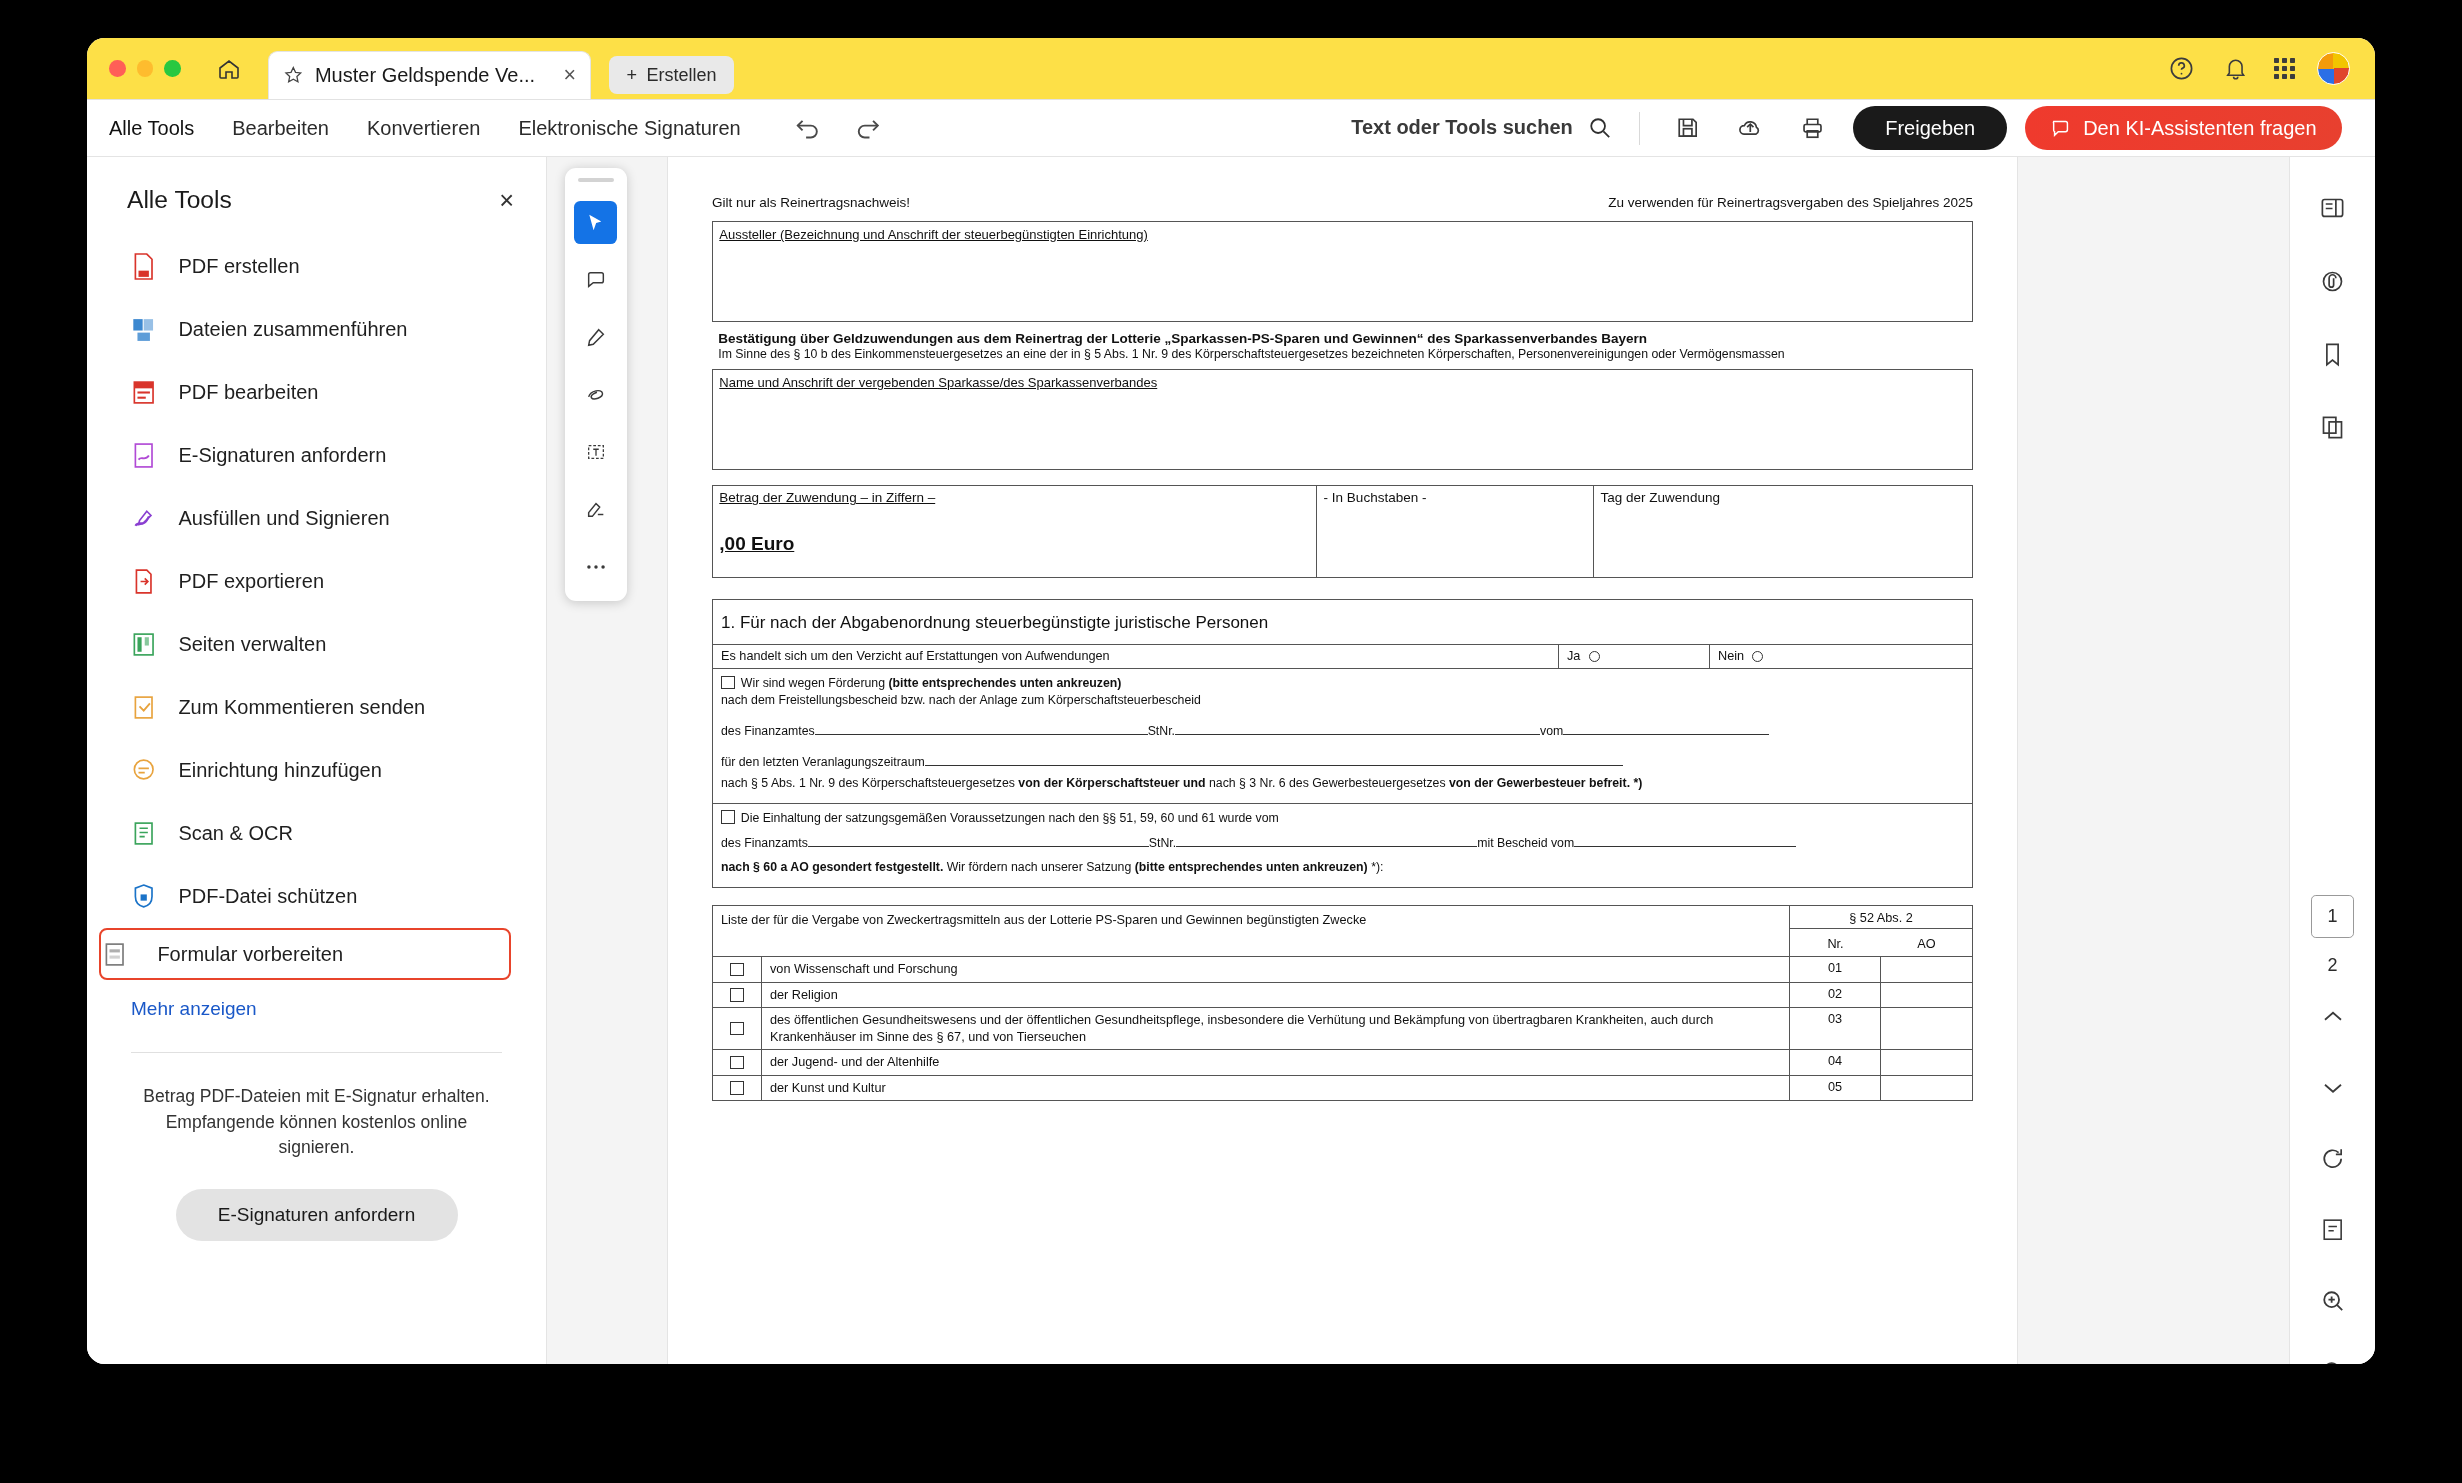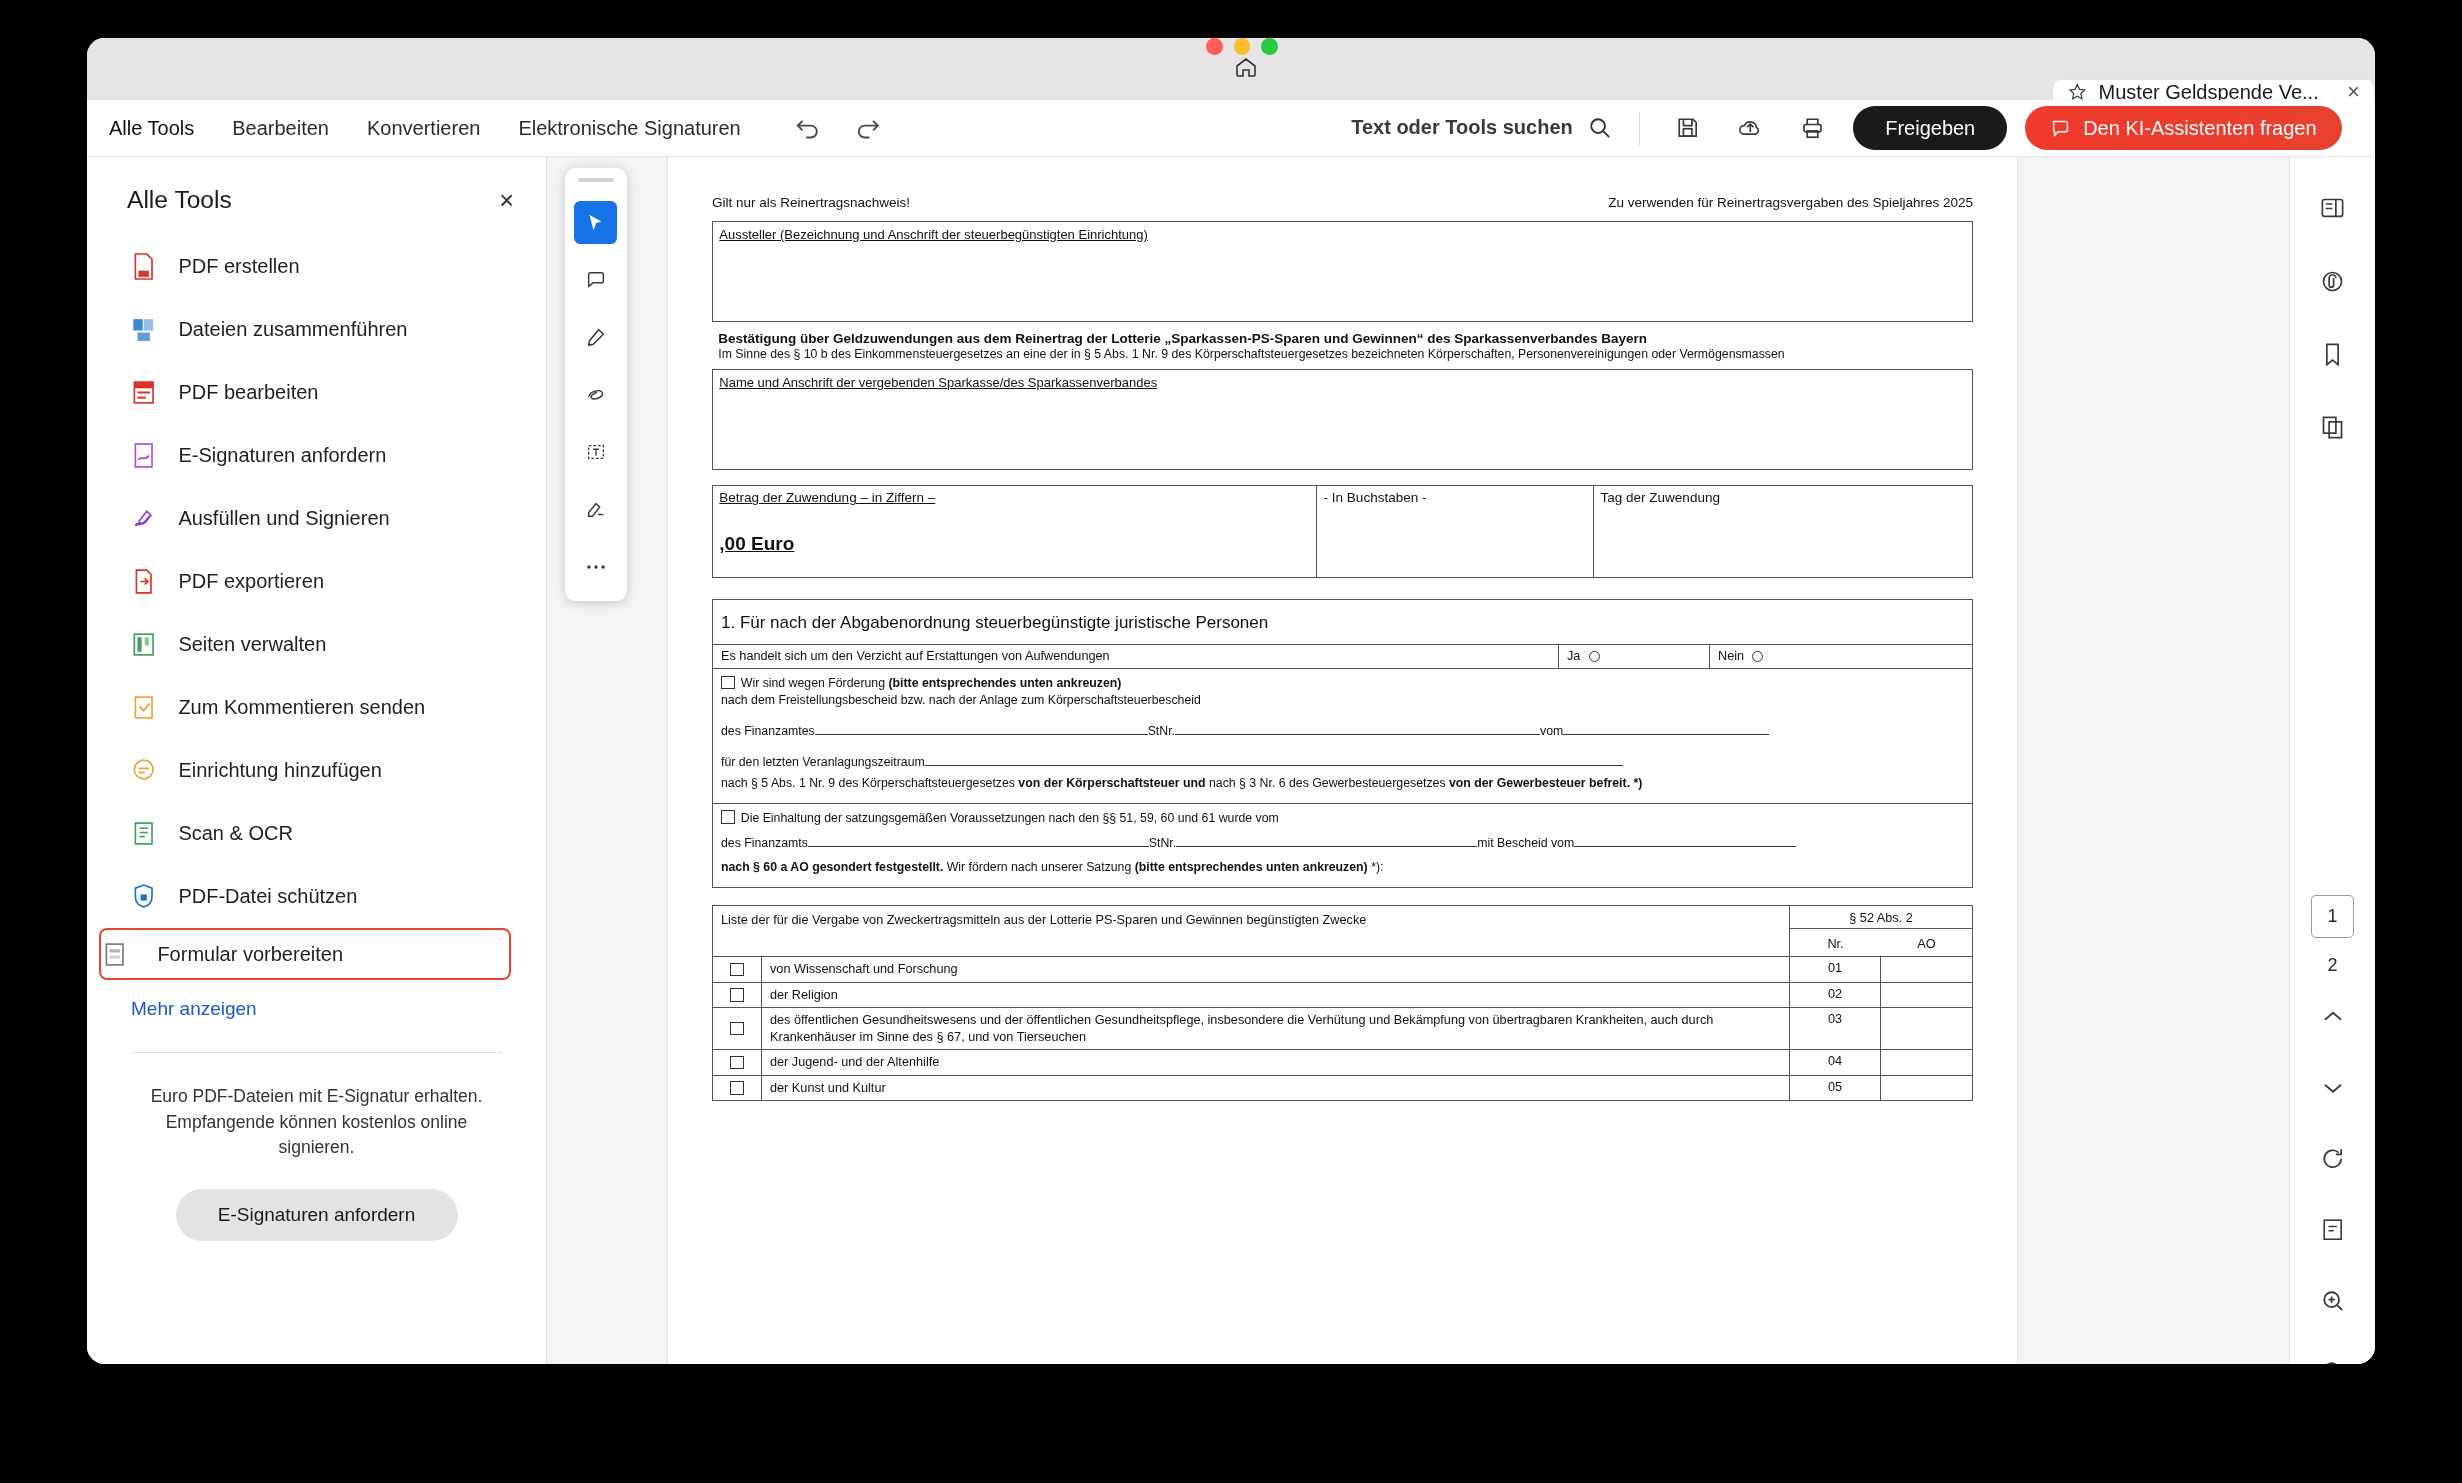--- a/index.html
+++ b/index.html
@@ -22,23 +22,23 @@
     background: #ffffff;
     border-radius: 17.5px;
     overflow: hidden;
     box-shadow: 0 6.3px 32px rgba(0,0,0,.5);
   }
 
   
   .titlebar {
     position: relative;
     height: 62px;
-    background: #e5e5e5;
+    background: #fde047;
     border-bottom: 0.8px solid #e2e2e2;
-    display: flex; align-items: center; flex-direction: column;
+    display: flex; align-items: center;
   }
   .traffic { display: flex; gap: 11px; margin-left: 22px; }
   .dot { width: 16.7px; height: 16.7px; border-radius: 50%; }
   .dot.red { background: #ff5f57; }
   .dot.yellow { background: #febc2e; }
   .dot.green { background: #28c840; }
   .home-btn {
     margin-left: 30px; width: 35px; height: 35px;
     display:flex; align-items:center; justify-content:center;
     border-radius: 6.3px;
@@ -463,21 +463,21 @@
                   <rect x="7" y="14" width="10" height="3" fill="#7a7a7a" opacity=".35"></rect>
                 </svg>
               </span>
             <span class="tool-label">Formular vorbereiten</span>
           </div>
 
         </div>
         <div class="more-link">Mehr anzeigen</div>
         <div class="divider"></div>
         <div class="promo">
-          <p>Euro PDF-Dateien mit E-Signatur erhalten. Empfangende können kostenlos online signieren.</p>
+          <p>Betrag PDF-Dateien mit E-Signatur erhalten. Empfangende können kostenlos online signieren.</p>
           <div class="promo-btn">E-Signaturen anfordern</div>
         </div>
       </div>
 
       <div class="docarea">
 
         <div class="floating-toolbar">
           <div class="ft-grip"></div>
           <div class="ft-btn active">
             <svg width="20.6" height="20.6" viewBox="0 0 24 24" fill="#fff">

